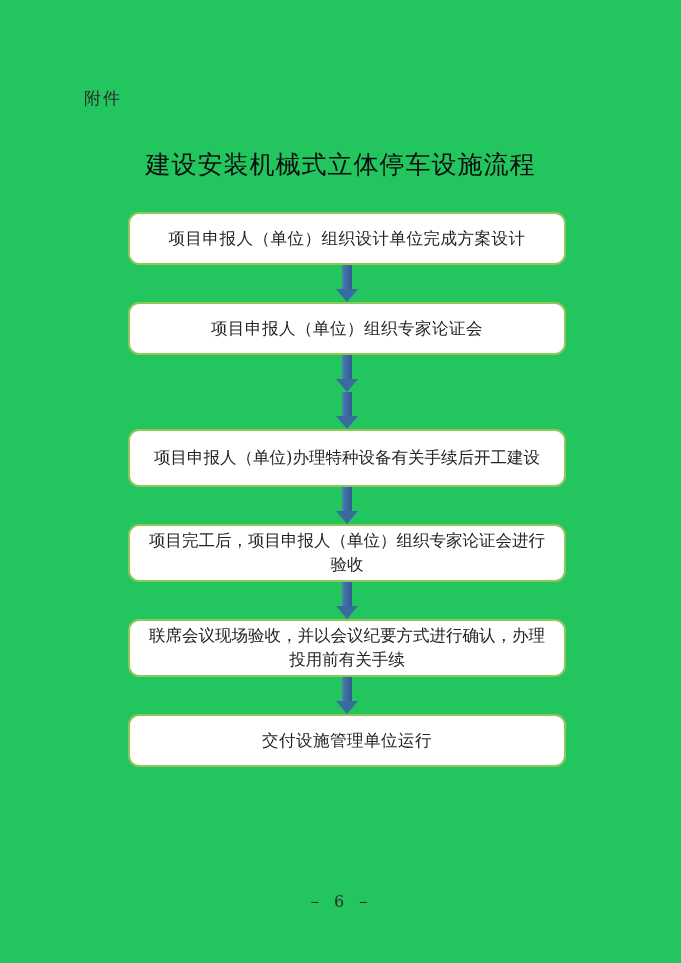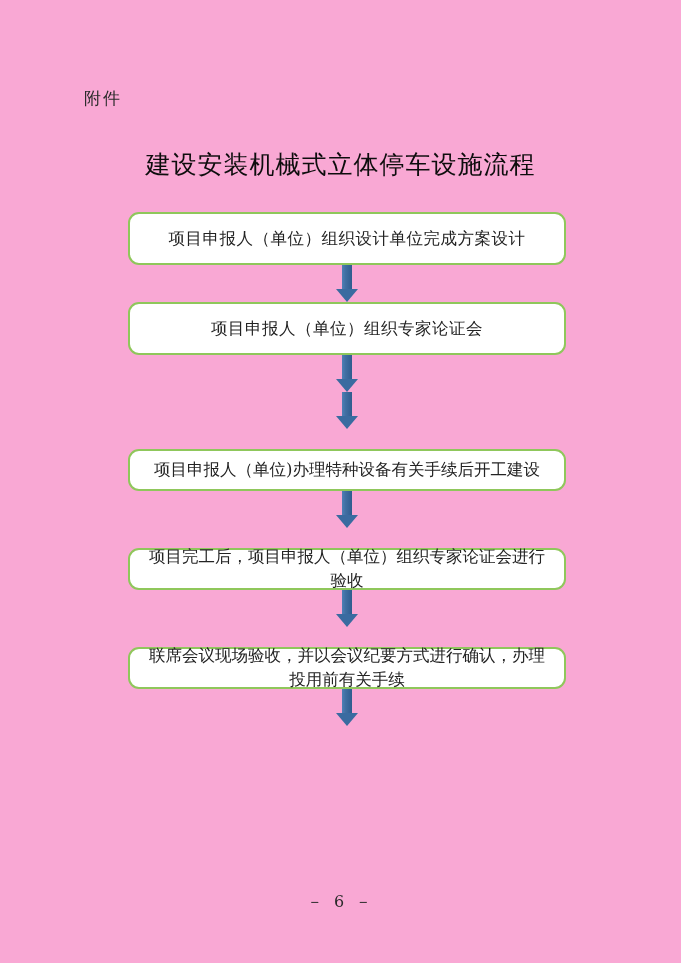--- a/index.html
+++ b/index.html
@@ -15,21 +15,21 @@
     font-family: "DejaVu Serif", "Liberation Serif", serif;
     color: #1a1a1a;
     overflow: hidden;
   }
 
   .page {
     position: absolute;
     left: 0; top: 0;
     width: 681px;
     height: 963px;
-    background: #f9a8d4;
+    background: #22c55e;
   }
 
   
   .attachment-label {
     position: absolute;
     left: 84px;
     top: 86px;
     font-size: 17px;
     line-height: 24px;
     letter-spacing: 2px;
@@ -71,21 +71,21 @@
     border: 2px solid #8FC75B;
     border-radius: 11px;
     background: #ffffff;
     display: flex;
     align-items: center;
     justify-content: flex-start;
     padding: 6px 12px;
   }
 
   .flow-box.h-small { height: 53px; }
-  .flow-box.h-large { height: 42px; margin-top: 20px; }
+  .flow-box.h-large { height: 58px; }
 
   .flow-text {
     display: block;
     width: 100%;
     text-align: center;
     font-size: 16.5px;
     line-height: 24px;
     letter-spacing: 0.5px;
     color: #232323;
     font-family: "DejaVu Serif", "Liberation Serif", serif;
@@ -200,18 +200,23 @@
       <div class="flow-box h-large">
         <span class="flow-text tight">联席会议现场验收，并以会议纪要方式进行确认，办理投用前有关手续</span>
       </div>
     </div>
 
     <div class="connector">
       <div class="shaft"></div>
       <div class="head"></div>
     </div>
 
+    <div class="flow-step">
+      <div class="flow-box h-small">
+        <span class="flow-text">交付设施管理单位运行</span>
+      </div>
+    </div>
 
   </div>
 
   <div class="page-number">－ 6 －</div>
 
 </div>
 
 </body></html>

